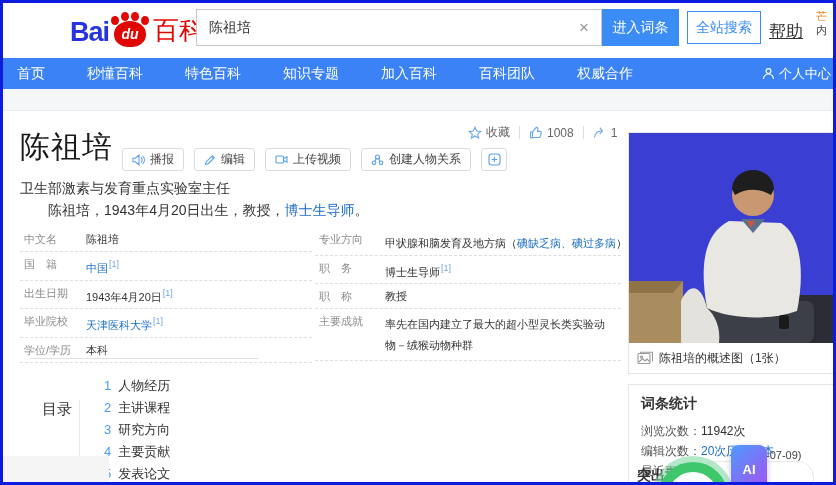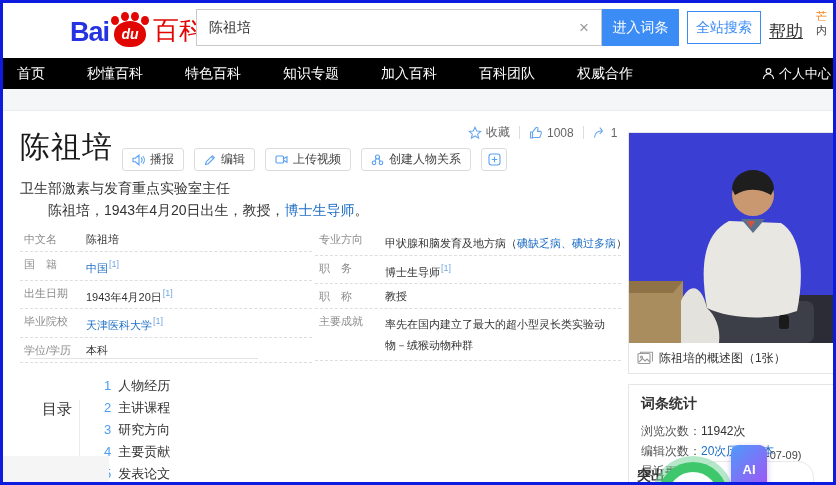--- a/index.html
+++ b/index.html
@@ -25,21 +25,21 @@
   .clear { color:#999; font-size:17px; margin-right:12px; cursor:pointer; line-height:1; }
   .btn-enter { position:absolute; left:599px; top:6px; width:77px; height:37px; background:#3c8cf5; color:#fff;
                font-size:14px; display:flex; align-items:center; justify-content:center; cursor:pointer; }
   .btn-site { position:absolute; left:684px; top:8px; width:74px; height:33px; background:#fff; border:1px solid #3c8cf5;
               color:#3c8cf5; font-size:14px; display:flex; align-items:center; justify-content:center; cursor:pointer; }
   .help { position:absolute; left:766px; top:17px; font-size:17px; color:#333; text-decoration:underline; cursor:pointer; }
   .corner { position:absolute; left:813px; top:6px; width:40px; font-size:11px; line-height:14px; }
   .corner .c1 { color:#f08519; } .corner .c2 { color:#444; }
 
   
-  .nav { position:absolute; left:0; top:55px; right:0; height:31px; background:#000000;
+  .nav { position:absolute; left:0; top:55px; right:0; height:31px; background:#3b82f6;
          display:flex; align-items:center; padding-left:14px; gap:42px; }
   .nav a { color:#fff; font-size:14px; text-decoration:none; cursor:pointer; white-space:nowrap; }
   .user-center { position:absolute; right:0px; top:0; height:31px; display:flex; align-items:center; gap:4px;
                  color:#fff; font-size:13px; cursor:pointer; padding-right:2px; }
   .graybar { position:absolute; left:0; top:86px; right:0; height:22px; background:#f5f6f7; border-bottom:1px solid #ececec; }
 
   
   .actions { position:absolute; left:465px; top:121px; display:flex; align-items:center; gap:9px;
              color:#666; font-size:12px; }
   .actions .sep { width:1px; height:13px; background:#ddd; }

